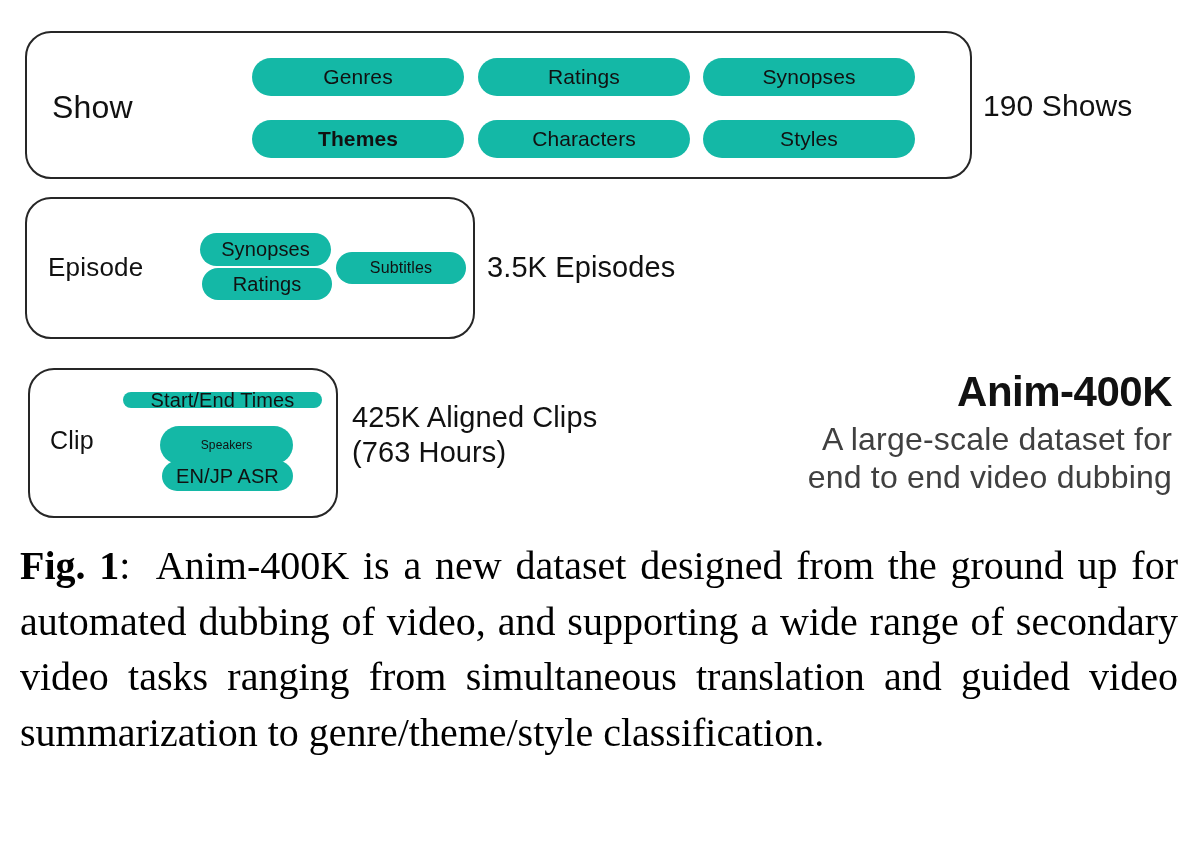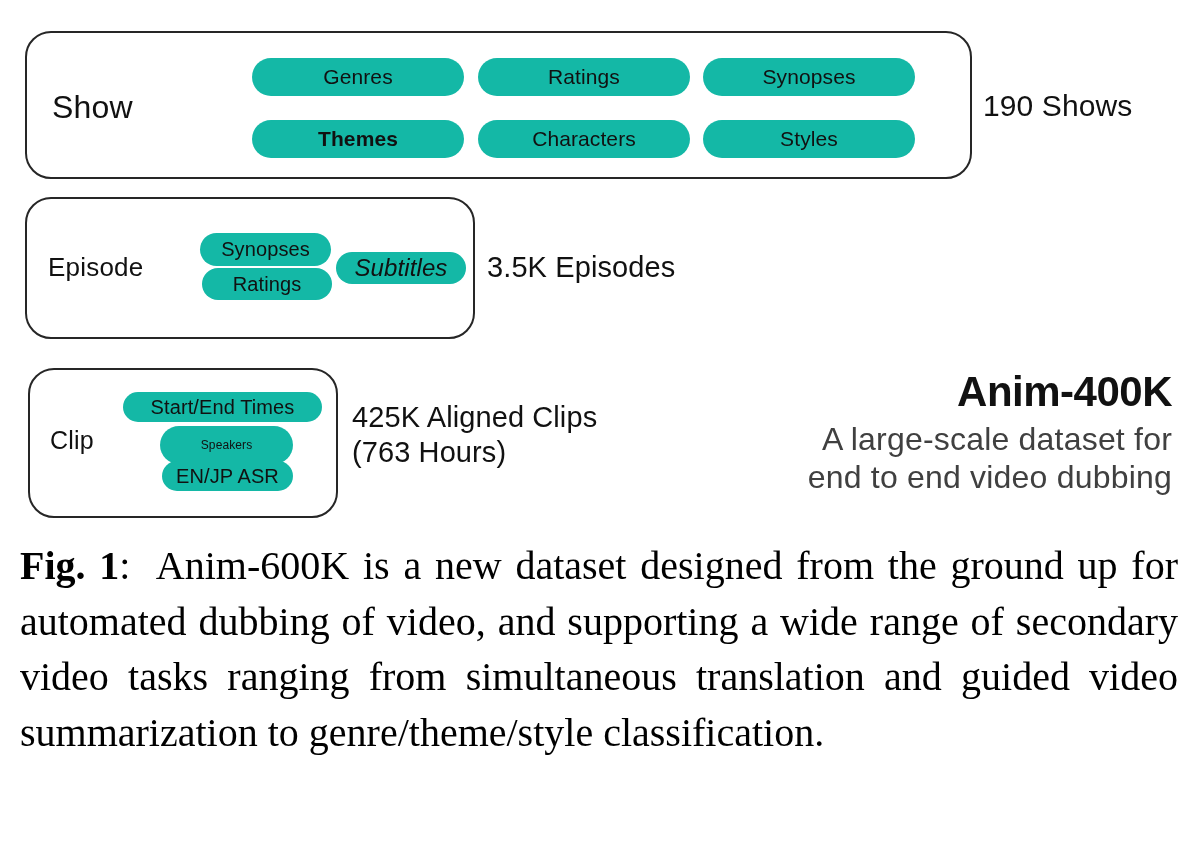--- a/index.html
+++ b/index.html
@@ -79,28 +79,28 @@
   #pill-characters { left: 478px; top: 120px; }
   #pill-styles     { left: 703px; top: 120px; text-align: center; }
 
   
   #episode-box   { left: 25px;  top: 197px; width: 450px; height: 142px; }
   #episode-label { left: 48px;  top: 252px; font-size: 26px; }
   #episode-count { left: 487px; top: 250px; font-size: 29px; }
 
   #pill-synopses-e { left: 200px; top: 233px; width: 131px; height: 33px; font-size: 20px; z-index: 3; }
   #pill-ratings-e  { left: 202px; top: 268px; width: 130px; height: 32px; font-size: 20px; z-index: 2; }
-  #pill-subtitles  { left: 336px; top: 252px; width: 130px; height: 32px; font-size: 24px; z-index: 4; font-style: italic; }
+  #pill-subtitles  { left: 336px; top: 252px; width: 130px; height: 32px; font-size: 16px; z-index: 4; }
 
   
   #clip-box      { left: 28px;  top: 368px; width: 310px; height: 150px; }
   #clip-label    { left: 50px;  top: 426px; font-size: 25px; }
   #clip-count    { left: 352px; top: 400px; font-size: 29px; }
 
-  #pill-times    { left: 123px; top: 392px; width: 199px; height: 30px; font-size: 20px; }
+  #pill-times    { left: 123px; top: 392px; width: 199px; height: 16px; font-size: 20px; }
   #pill-speakers { left: 160px; top: 426px; width: 133px; height: 38px; font-size: 12px; }
   #pill-asr      { left: 162px; top: 461px; width: 131px; height: 30px; font-size: 20px; }
 
   
   #brand {
     position: absolute;
     right: 28px;
     top: 370px;
     width: 560px;
     text-align: right;
@@ -180,13 +180,13 @@
 (763 Hours)</div>
 
   <div id="brand">
     <span id="brand-title">Anim-400K</span>
     <span id="brand-sub">A large-scale dataset for
 end to end video dubbing</span>
   </div>
 
 </div>
 
-<div id="caption"><span id="caption-label">Fig. 1</span><span>:</span>&nbsp; <span>Anim-600K is a new dataset designed from the ground up for automated dubbing of video, and supporting a wide range of secondary video tasks ranging from simultaneous translation and guided video summarization to genre/theme/style classification.</span></div>
+<div id="caption"><span id="caption-label">Fig. 1</span><span>:</span>&nbsp; <span>Anim-400K is a new dataset designed from the ground up for automated dubbing of video, and supporting a wide range of secondary video tasks ranging from simultaneous translation and guided video summarization to genre/theme/style classification.</span></div>
 
 </body></html>

